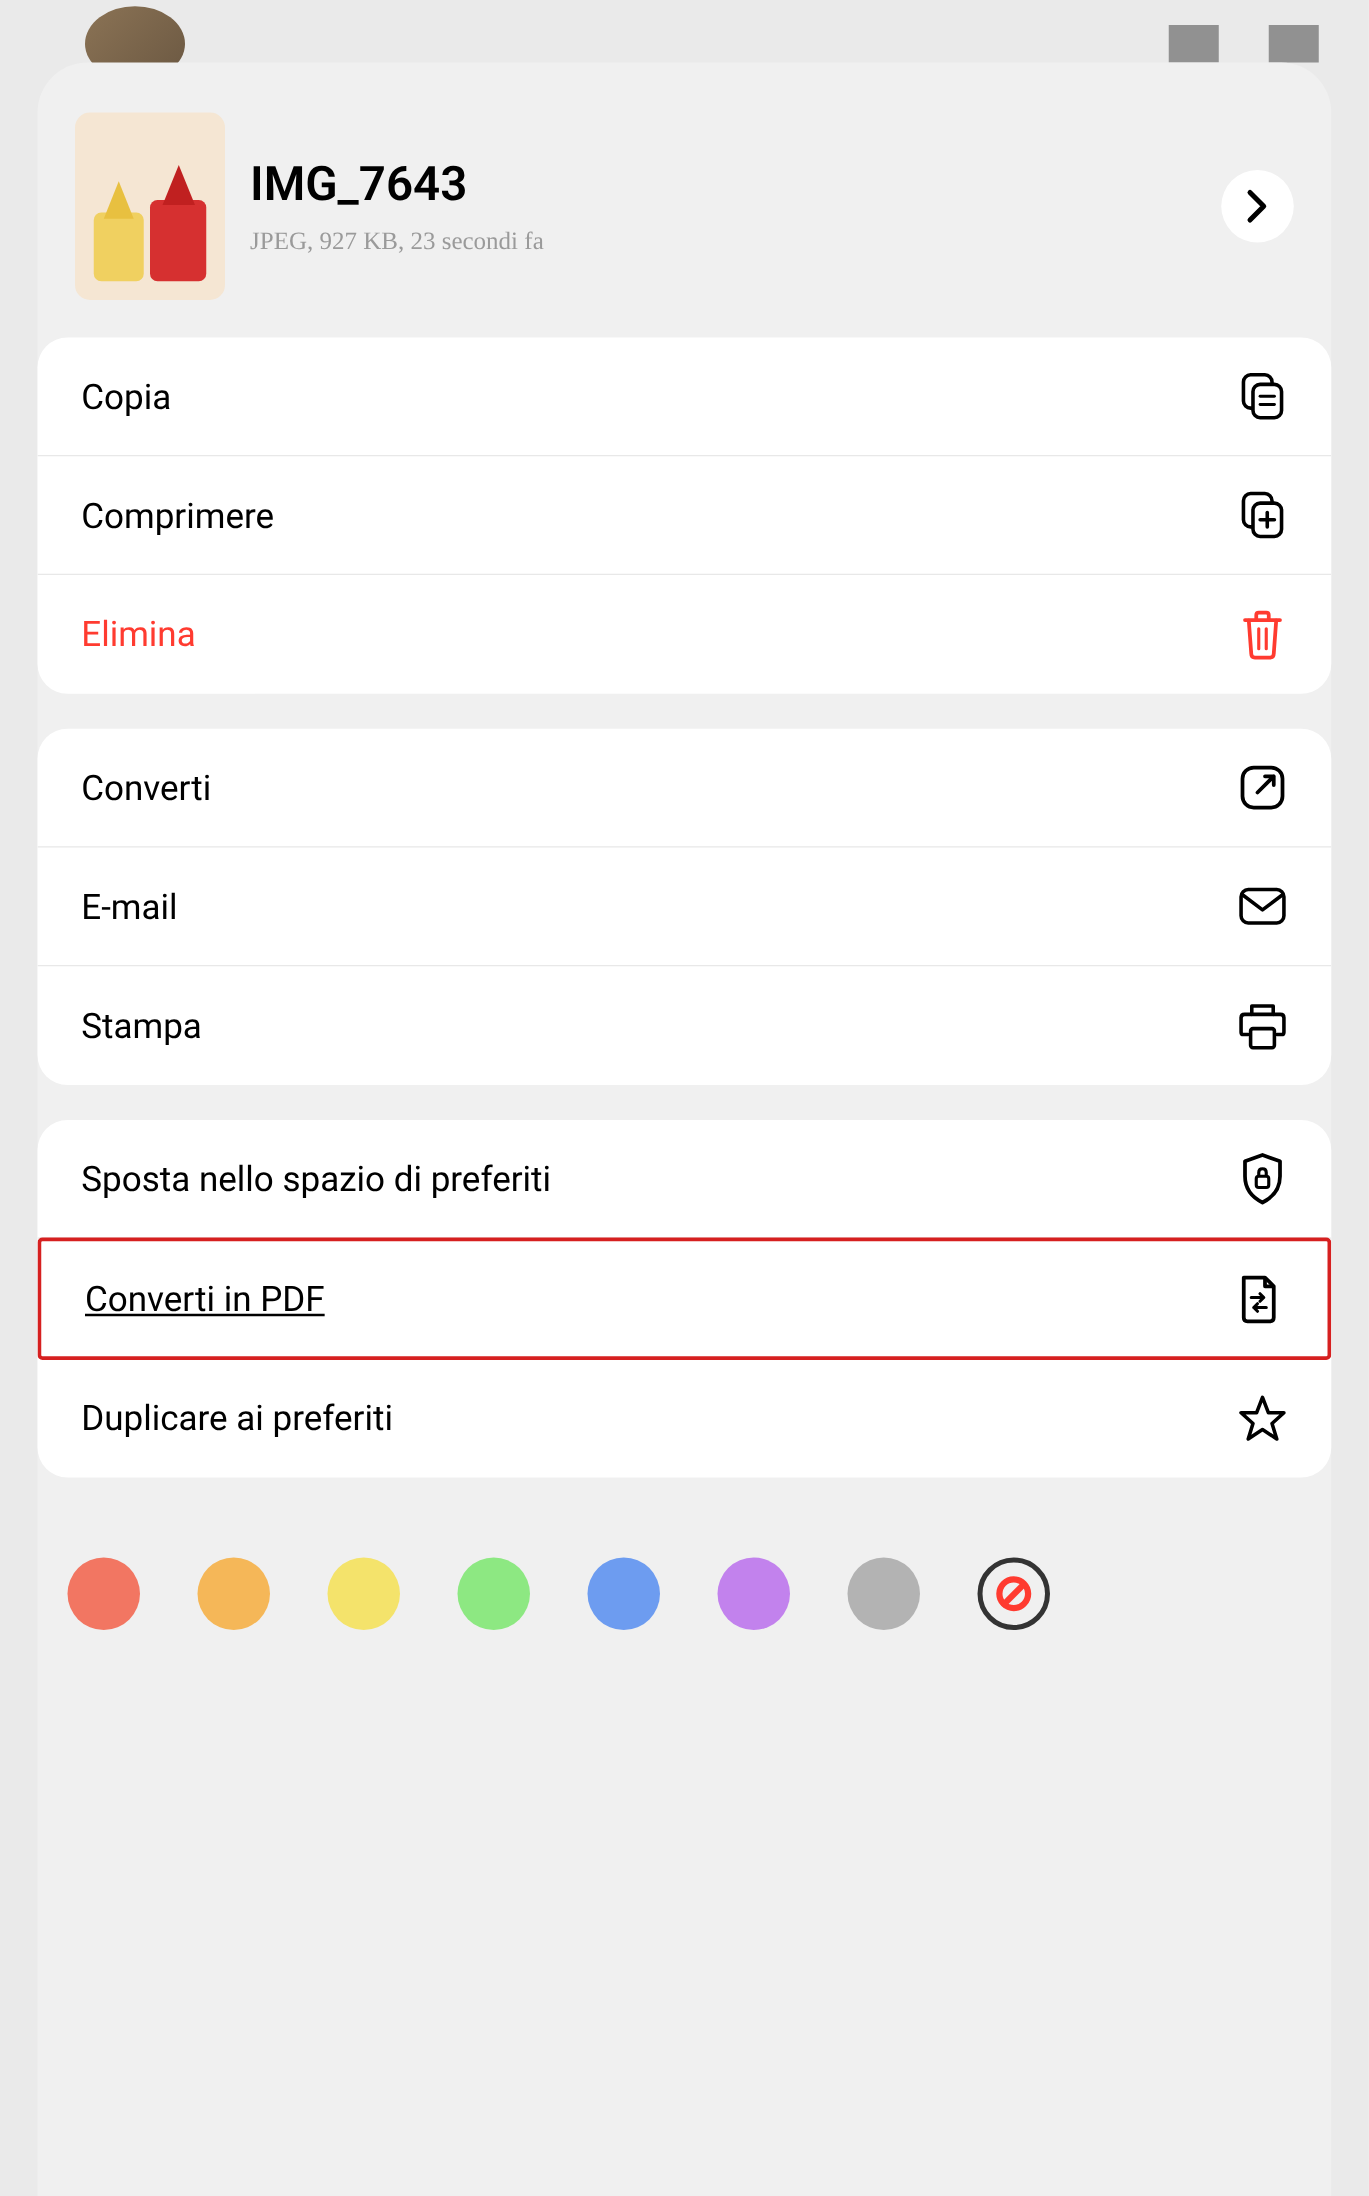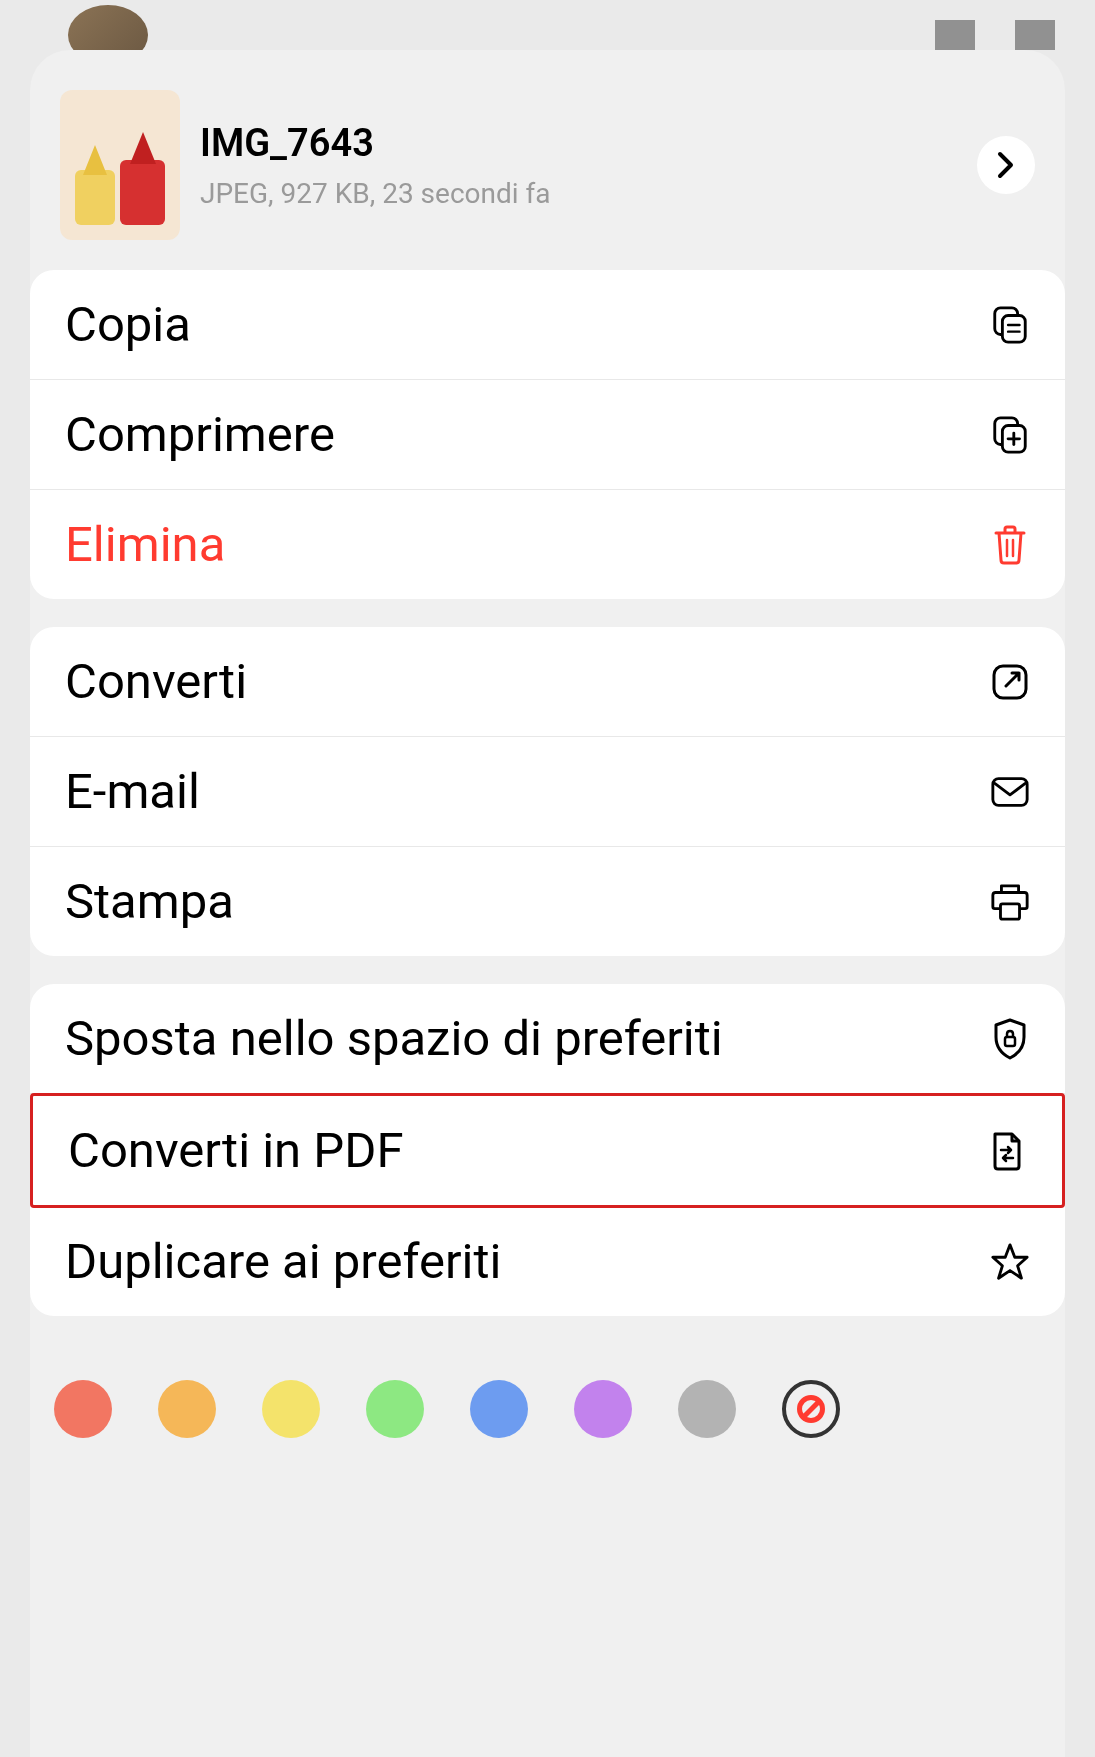--- a/index.html
+++ b/index.html
@@ -105,22 +105,23 @@
     .file-info {
       flex: 1;
     }
     .file-name {
       font-size: 38px;
       font-weight: 600;
       color: #000;
       margin-bottom: 12px;
     }
     .file-meta {
-      font-size: 28px;
+      font-size: 20px;
       color: #9a9a9a;
+      font-family: Liberation Serif, serif;
     }
     .detail-button {
       width: 58px;
       height: 58px;
       border-radius: 50%;
       background: #fff;
       display: flex;
       align-items: center;
       justify-content: center;
       flex-shrink: 0;
@@ -137,38 +138,39 @@
       justify-content: space-between;
       padding: 26px 35px;
       border-bottom: 1px solid #e8e8e8;
       min-height: 95px;
     }
     .menu-item:last-child {
       border-bottom: none;
       text-align: center;
     }
     .menu-label {
-      font-size: 49px;
+      font-size: 28px;
       font-weight: 400;
       color: #000;
     }
     .menu-label.danger {
       color: #ff3b30;
     }
     .menu-icon {
       width: 40px;
       height: 40px;
       display: flex;
       align-items: center;
       justify-content: center;
     }
     .highlighted {
       border: 3px solid #d62020;
       border-radius: 4px;
       margin: -1px 0;
+      text-decoration: underline;
     }
     .color-row {
       display: flex;
       gap: 46px;
       padding: 36px 24px;
       align-items: center;
     }
     .color-dot {
       width: 58px;
       height: 58px;

